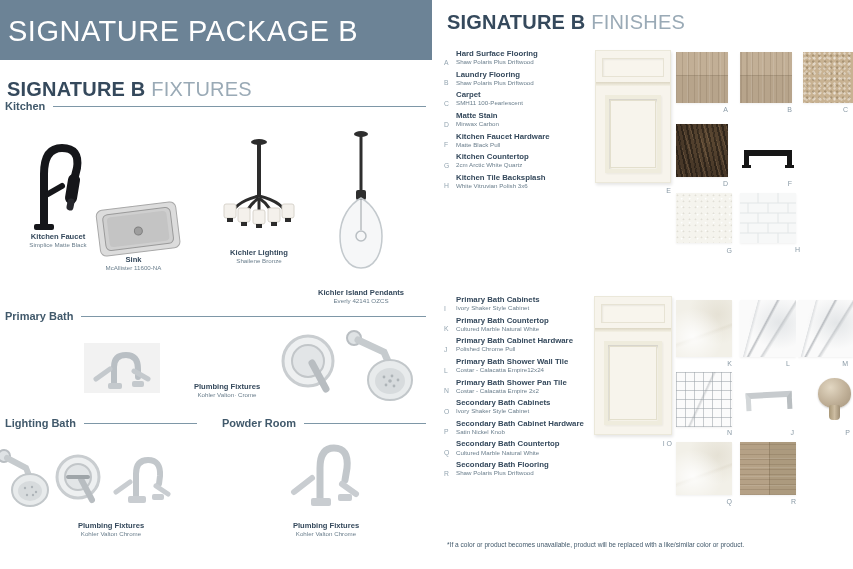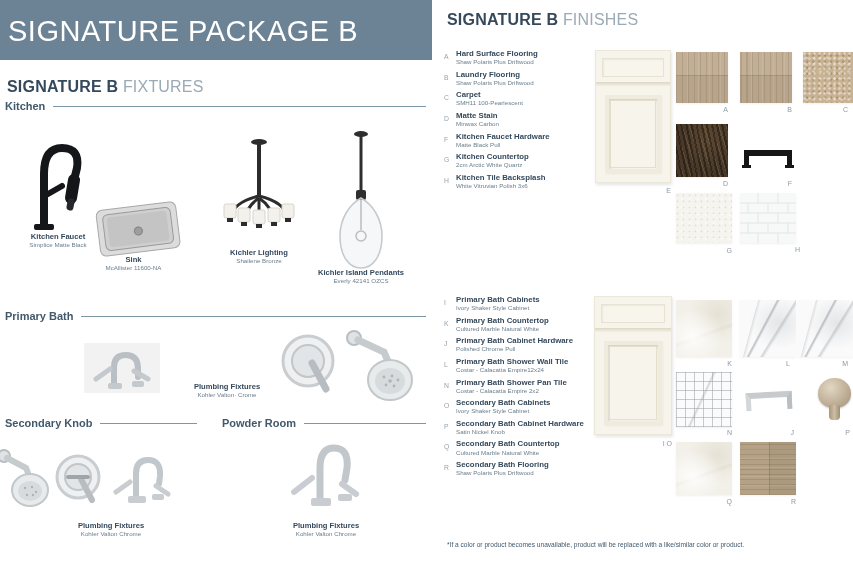--- a/index.html
+++ b/index.html
@@ -5,39 +5,39 @@
   * { margin:0; padding:0; box-sizing:border-box; }
   html,body { background:#fff; }
   body { font-family:"Liberation Sans", sans-serif; }
   #canvas { position:relative; width:853px; height:569px; background:#fff; overflow:hidden; }
 
   
   .band { position:absolute; left:0; top:0; width:432px; height:60px; background:#6c8396; }
   .band h1 { color:#fff; font-size:29px; font-weight:400; letter-spacing:.5px; padding:15px 0 0 8px; }
 
   
-  .dual-head { position:absolute; font-size:16px; font-weight:600; letter-spacing:.2px; }
+  .dual-head { position:absolute; font-size:20px; font-weight:600; letter-spacing:.2px; }
   .dual-head .dark { color:#35495c; }
   .dual-head .light { color:#9aaab6; font-weight:400; }
 
   .sec-head { position:absolute; display:flex; align-items:center; }
   .sec-head .lbl { font-size:11px; font-weight:600; color:#41596b; white-space:nowrap; }
   .sec-head .rule { flex:1; height:1px; background:#7e97a7; margin-left:8px; }
 
   
   .cap { position:absolute; text-align:center; }
   .cap .nm { font-size:7.6px; font-weight:bold; color:#35495c; line-height:1.25; }
   .cap .dt { font-size:6.2px; color:#6a7e8c; line-height:1.25; }
 
   .fixture { position:absolute; }
   .graybox { background:#f2f2f2; }
 
   
   .fin-list { position:absolute; width:150px; }
-  .fin-item { display:flex; margin-bottom:4px; }
+  .fin-item { display:flex; margin-bottom:4px;align-items:flex-end; }
   .fin-letter { width:9px; flex:0 0 9px; font-size:6.8px; color:#93a4b0; padding-top:4px; }
   .fin-text { padding-left:3px; }
   .fin-title { font-size:7.8px; font-weight:bold; color:#35495c; line-height:1.18; white-space:nowrap; }
   .fin-detail { font-size:6.2px; color:#6a7e8c; line-height:1.2; white-space:nowrap; }
 
   
   .sw { position:absolute; box-shadow:0 1px 2px rgba(0,0,0,.06); }
   .sw-label { position:absolute; font-size:7px; color:#8a9aa6; text-align:right; }
 
   .wood {
@@ -197,21 +197,21 @@
   <div class="fixture" style="left:336px; top:130px;">
     <svg width="50" height="144" viewBox="0 0 50 144">
       <ellipse cx="25" cy="4" rx="7" ry="3" fill="#2e2e2e"></ellipse>
       <line x1="25" y1="5" x2="25" y2="62" stroke="#2e2e2e" stroke-width="3"></line>
       <rect x="20" y="60" width="10" height="10" rx="2" fill="#2e2e2e"></rect>
       <path d="M25 68 C14 74 4 88 4 106 C4 126 13 138 25 138 C37 138 46 126 46 106 C46 88 36 74 25 68 Z" fill="rgba(238,241,243,0.55)" stroke="#c3c9cd" stroke-width="1.5"></path>
       <line x1="25" y1="70" x2="25" y2="100" stroke="#9aa0a4" stroke-width="1"></line>
       <circle cx="25" cy="106" r="5" fill="none" stroke="#b9bfc3" stroke-width="1.5"></circle>
     </svg>
   </div>
-  <div class="cap" style="left:298px; top:268px; width:126px;">
+  <div class="cap" style="left:298px; top:288px; width:126px;">
     <div class="nm">Kichler Island Pendants</div>
     <div class="dt">Everly 42141 OZCS</div>
   </div>
 
   <div class="sec-head" style="left:5px; top:310px; width:421px;">
     <span class="lbl">Primary Bath</span>
     <span class="rule"></span>
   </div>
 
   <div class="fixture graybox" style="left:84px; top:343px; width:76px; height:50px;">
@@ -246,21 +246,21 @@
           <circle cx="52" cy="48" r="1.4"></circle>
           <circle cx="58" cy="52" r="1.4"></circle>
         <circle cx="46" cy="57" r="1.4"></circle>
           <circle cx="54" cy="58" r="1.4"></circle>
           <circle cx="50" cy="53" r="1.8"></circle>
       </g>
     </svg>
   </div>
 
   <div class="sec-head" style="left:5px; top:417px; width:192px;">
-    <span class="lbl">Secondary Knob</span>
+    <span class="lbl">Lighting Bath</span>
     <span class="rule"></span>
   </div>
   <div class="sec-head" style="left:222px; top:417px; width:204px;">
     <span class="lbl">Powder Room</span>
     <span class="rule"></span>
   </div>
 
   <div class="fixture" style="left:-8px; top:448px;">
     <svg width="62" height="62" viewBox="0 0 62 62">
       <circle cx="12" cy="8" r="6" fill="#dfe3e5" stroke="#b9bec2" stroke-width="2"></circle>

